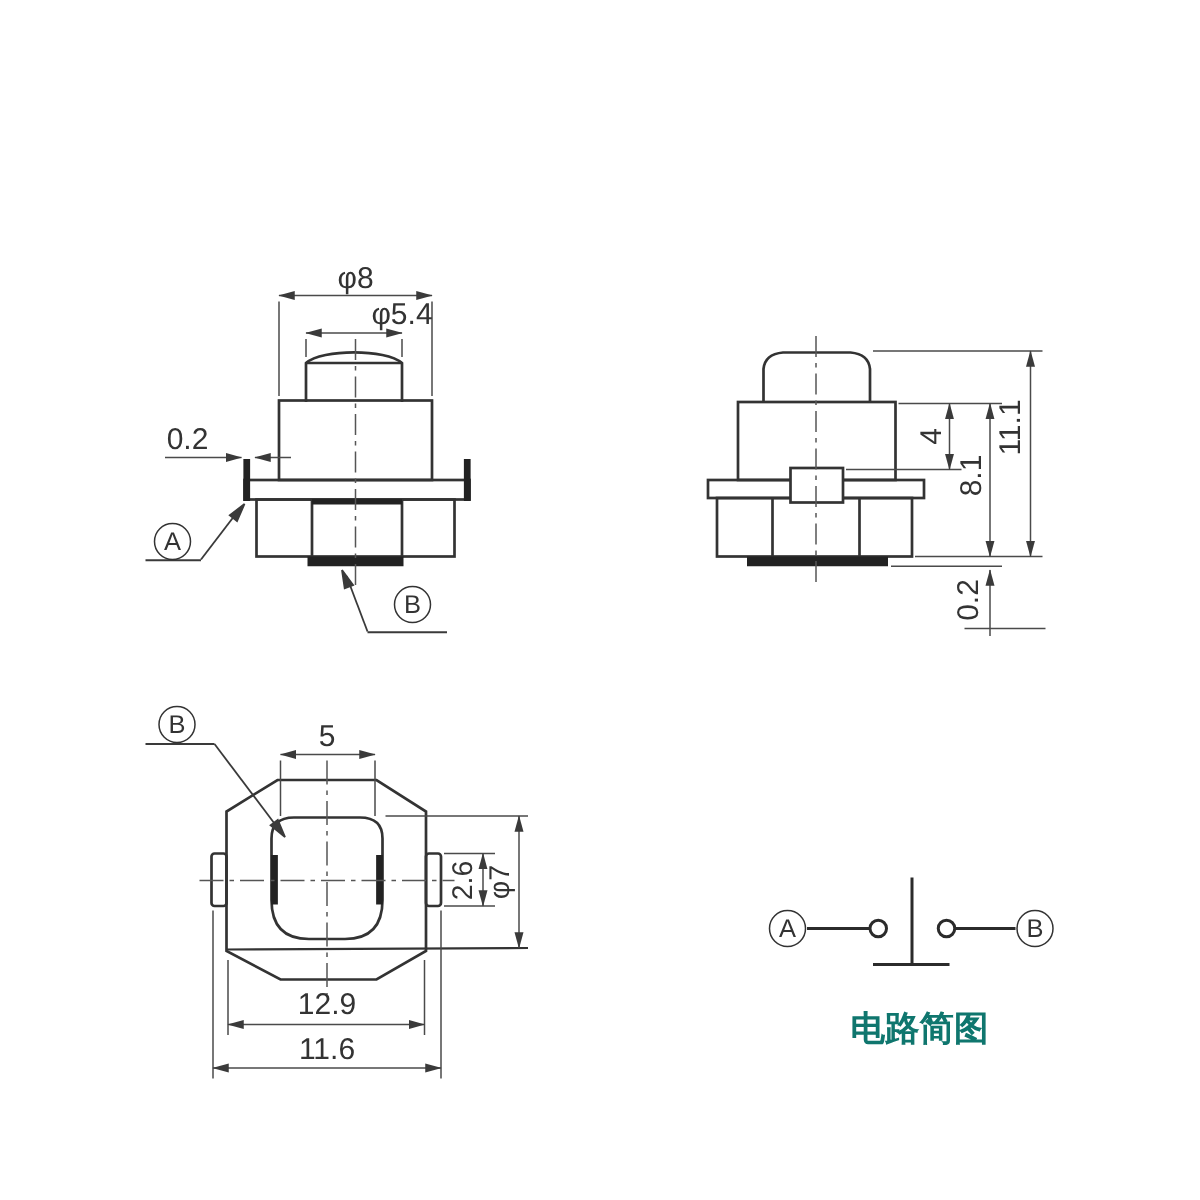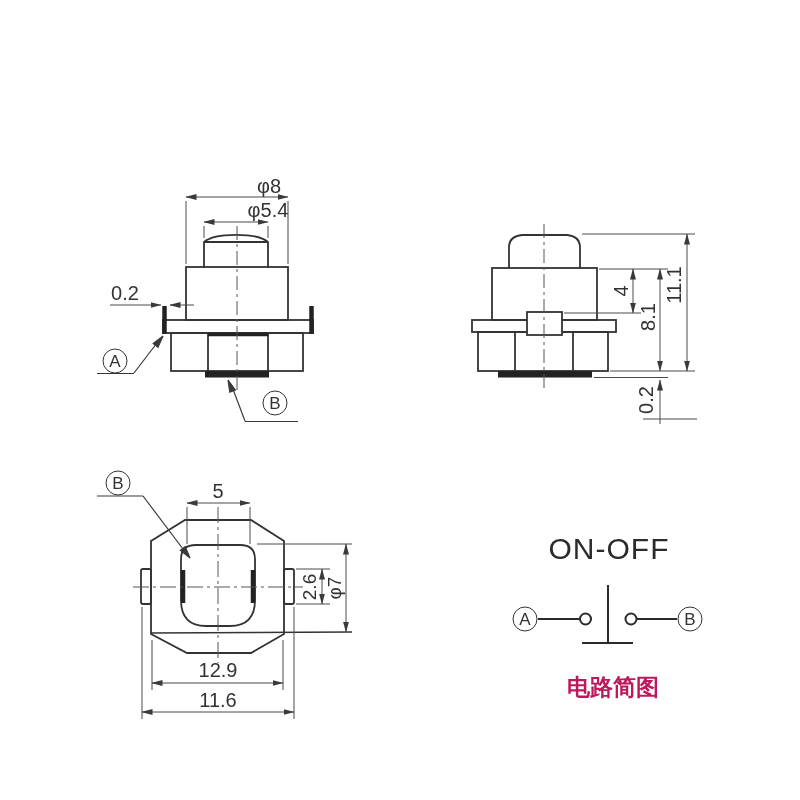--- a/index.html
+++ b/index.html
@@ -6,21 +6,21 @@
   .canvas{position:relative;width:800px;height:800px;background:#ffffff;overflow:hidden;
           font-family:"Liberation Sans",sans-serif;}
   svg{position:absolute;left:0;top:0;}
   .lbl{position:absolute;transform:translate(-50%,-50%);color:#333;white-space:nowrap;
        font-family:"Liberation Sans",sans-serif;line-height:1;}
   .rot{transform:translate(-50%,-50%) rotate(-90deg);}
   .circ{position:absolute;width:25px;height:25px;border:1.7px solid #333;border-radius:50%;
         box-sizing:border-box;display:flex;align-items:center;justify-content:center;
         font-size:17px;color:#333;transform:translate(-50%,-50%);background:#fff0;}
   .title{font-size:30px;letter-spacing:1px;color:#2b2b2b;}
-  .caption{font-size:23px;font-weight:600;color:#be185d;
+  .caption{font-size:23px;font-weight:600;color:#0f766e;
            font-family:"DejaVu Sans","Liberation Sans",sans-serif;}
   .dim{font-size:20px;}
   .dimsm{font-size:19px;}
 </style>
 </head>
 <body>
 
 <div class="canvas">
 
 <svg width="800" height="800" viewBox="0 0 800 800">
@@ -153,36 +153,35 @@
   <g stroke="#2b2b2b" stroke-width="2" fill="none">
     <line x1="538" y1="619" x2="580" y2="619"></line>
     <line x1="636" y1="619" x2="677" y2="619"></line>
     <circle cx="585.5" cy="619" r="5.5"></circle>
     <circle cx="631" cy="619" r="5.5"></circle>
     <line x1="608" y1="585" x2="608" y2="643"></line>
     <line x1="582" y1="643" x2="633" y2="643"></line>
   </g>
 </svg>
 
-<div class="lbl dim" style="left:237px;top:186px;margin-left:32px;">φ8</div>
+<div class="lbl dim" style="left:237px;top:186px;">φ8</div>
 <div class="lbl dim" style="left:236px;top:210px;margin-left:32px;">φ5.4</div>
 <div class="lbl dim" style="left:125px;top:293px;">0.2</div>
 <div class="circ" style="left:115px;top:361px;">A</div>
 <div class="circ" style="left:275px;top:403px;">B</div>
 
 <div class="lbl dim rot" style="left:621px;top:291px;">4</div>
 <div class="lbl dim rot" style="left:648px;top:317px;">8.1</div>
 <div class="lbl dim rot" style="left:674px;top:285px;">11.1</div>
 <div class="lbl dim rot" style="left:646px;top:400px;">0.2</div>
 
 <div class="lbl dim" style="left:218px;top:491px;">5</div>
 <div class="circ" style="left:118px;top:483px;">B</div>
 <div class="lbl dimsm rot" style="left:309px;top:587px;">2.6</div>
 <div class="lbl dimsm rot" style="left:334px;top:588px;">φ7</div>
 <div class="lbl dim" style="left:218px;top:670px;">12.9</div>
 <div class="lbl dim" style="left:218px;top:700px;">11.6</div>
 
-<div class="lbl title" style="left:609px;top:549px;">ON-OFF</div>
 <div class="circ" style="left:525px;top:619px;">A</div>
 <div class="circ" style="left:690px;top:619px;">B</div>
 <div class="lbl caption" style="left:613px;top:687px;">电路简图</div>
 
 </div>
 
 </body></html>

